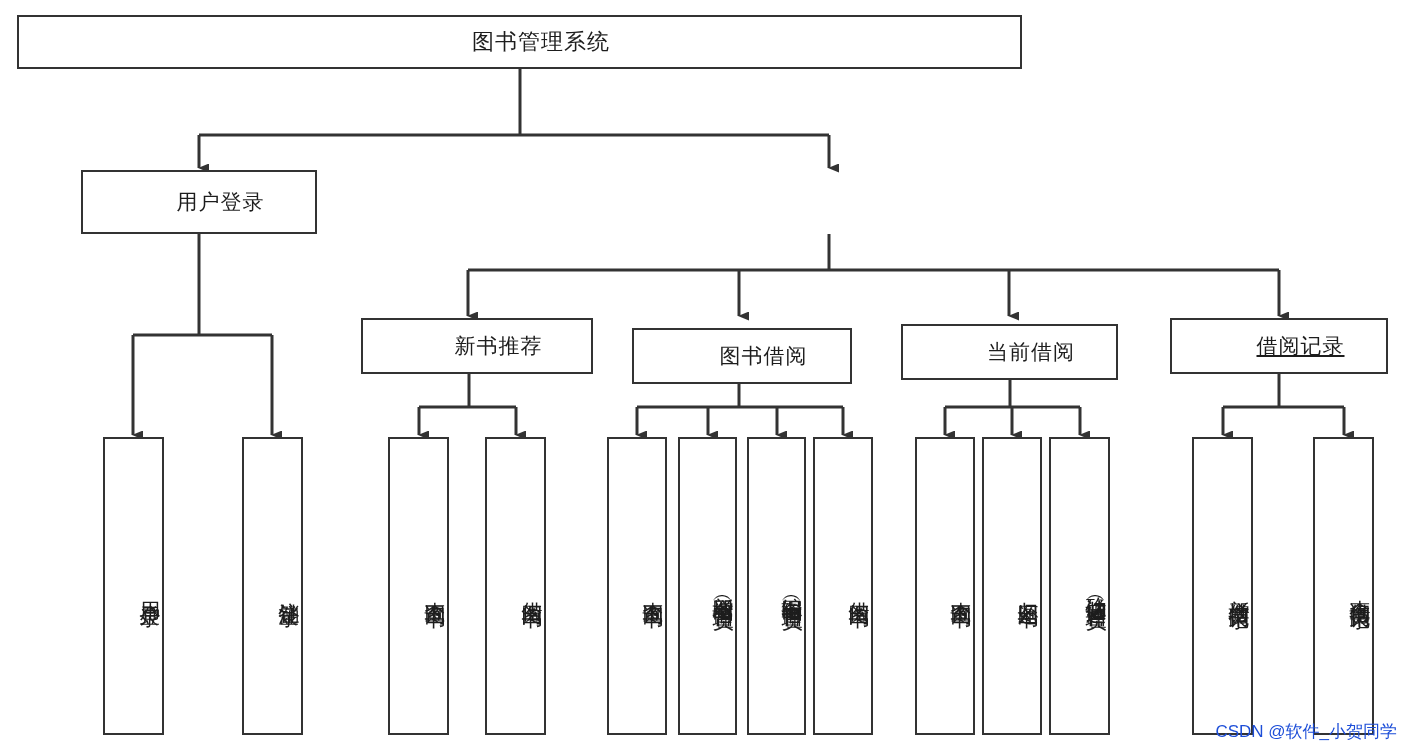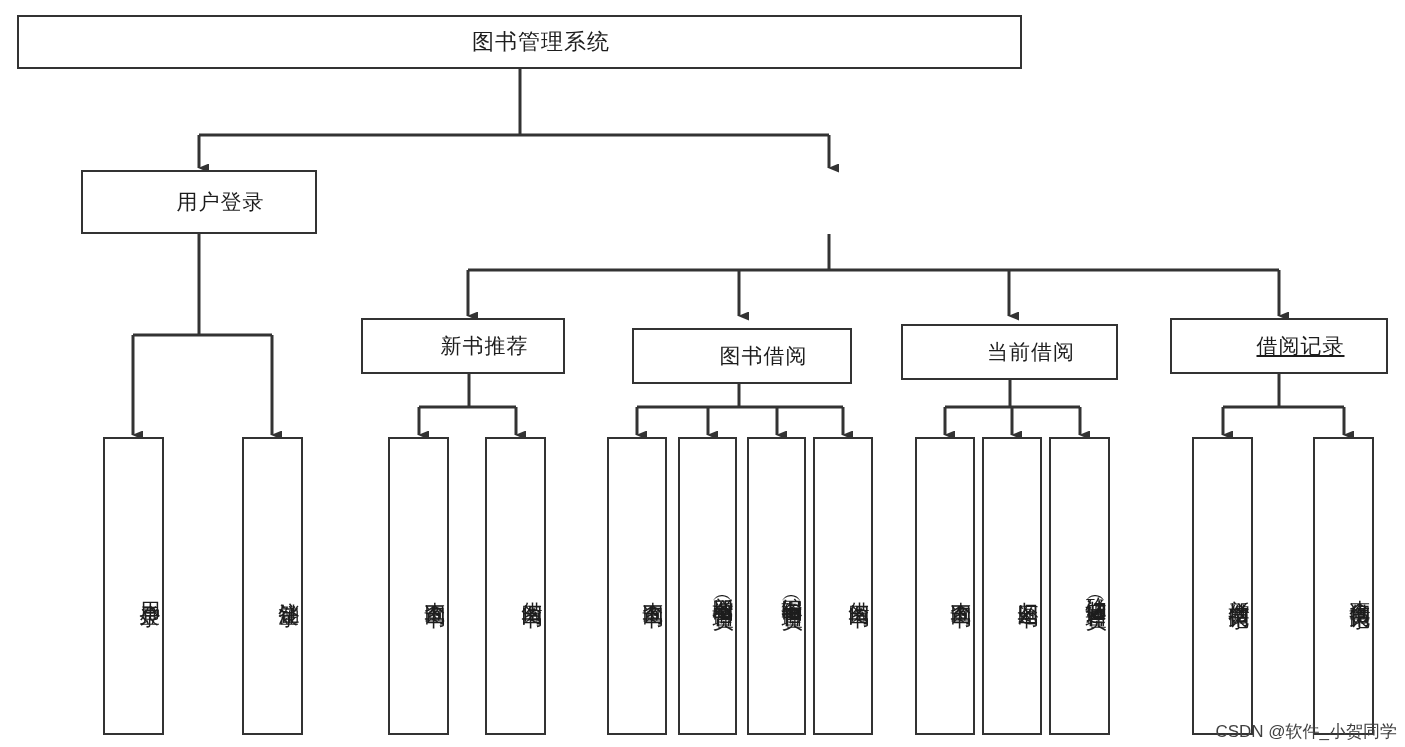--- a/index.html
+++ b/index.html
@@ -53,21 +53,21 @@
     padding-top: 6px;
     align-items: flex-start;
     justify-content: center;
     text-align: center;
   }
   #watermark {
     position: absolute;
     right: 8px;
     bottom: 4px;
     font-size: 17px;
-    color: #404040;
+    color: #1d4ed8;
     white-space: nowrap;
     user-select: none;
   }
 </style>
 </head>
 <body>
 
 <div id="diagram-root">
 
   <svg id="diagram-svg" viewBox="0 0 1405 747" xmlns="http://www.w3.org/2000/svg">
@@ -115,21 +115,21 @@
 
   <div class="node node-h node-root" style="left: 17px; top: 15px; width: 1005px; height: 54px;">图书管理系统</div>
 
   <div class="node node-h" style="left: 81px; top: 170px; width: 236px; height: 64px;">用户登录</div>
 
 
   <div class="node node-v" style="left: 103px; top: 437px; width: 61px; height: 298px;">用户登录</div>
 
   <div class="node node-v" style="left: 242px; top: 437px; width: 61px; height: 298px;">注销登录</div>
 
-  <div class="node node-h" style="left: 361px; top: 318px; width: 204px; height: 56px; text-align: center;">新书推荐</div>
+  <div class="node node-h" style="left: 361px; top: 318px; width: 232px; height: 56px; text-align: center;">新书推荐</div>
 
   <div class="node node-h" style="left: 632px; top: 328px; width: 220px; height: 56px;">图书借阅</div>
 
   <div class="node node-h" style="left: 901px; top: 324px; width: 217px; height: 56px;">当前借阅</div>
 
   <div class="node node-h" style="left: 1170px; top: 318px; width: 218px; height: 56px; text-decoration: underline;">借阅记录</div>
 
   <div class="node node-v" style="left: 388px; top: 437px; width: 61px; height: 298px;">查询图书</div>
 
   <div class="node node-v" style="left: 485px; top: 437px; width: 61px; height: 298px;">借阅图书</div>

